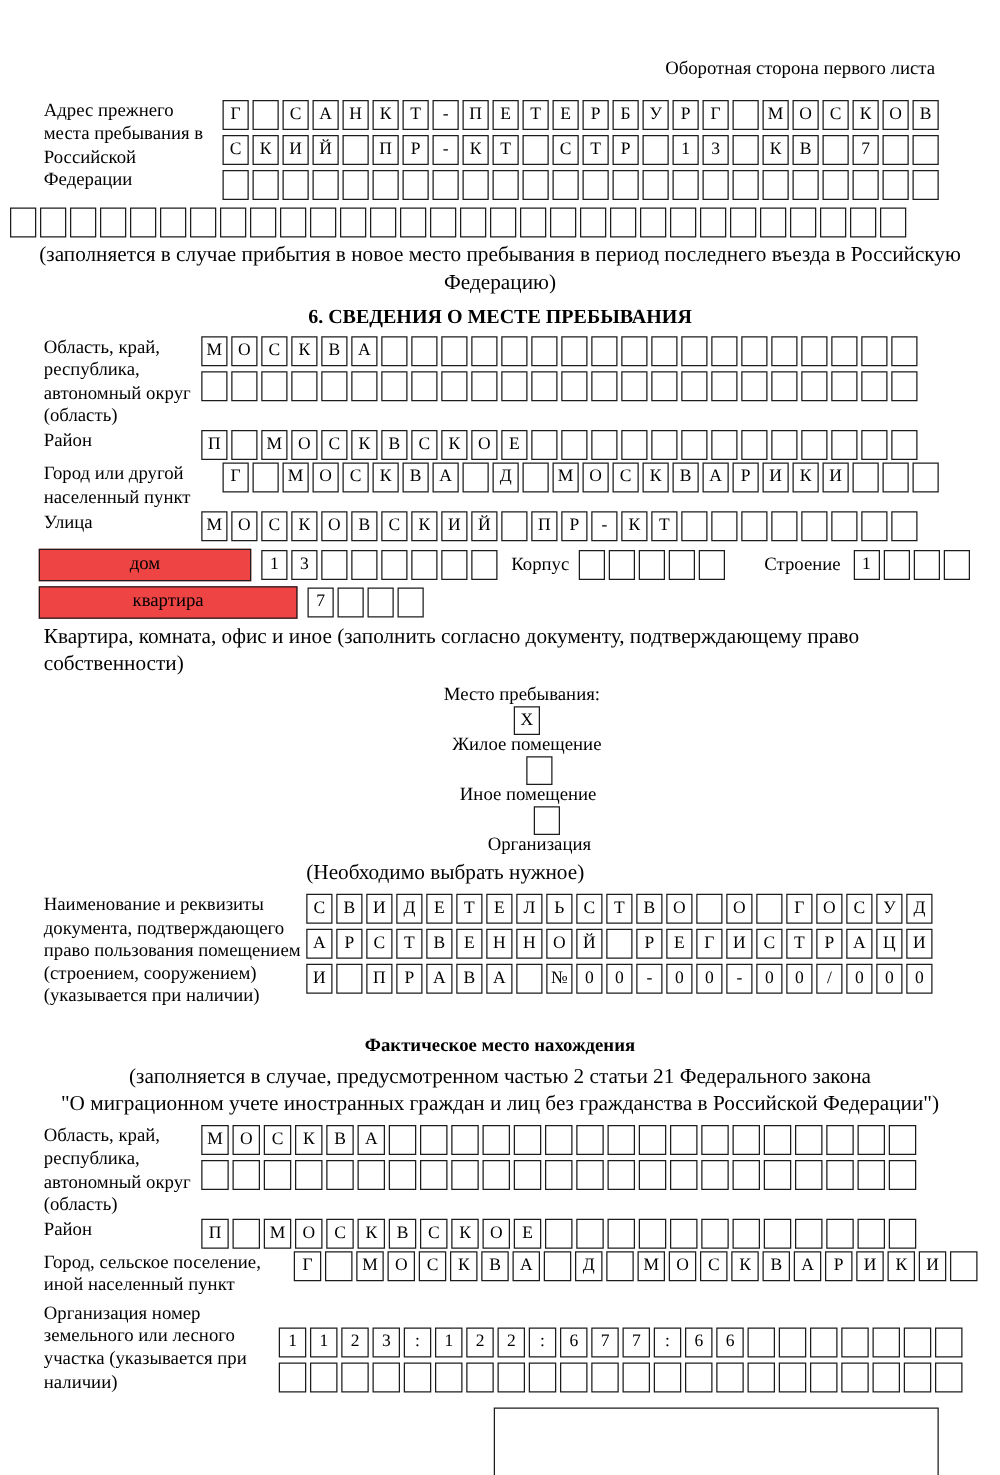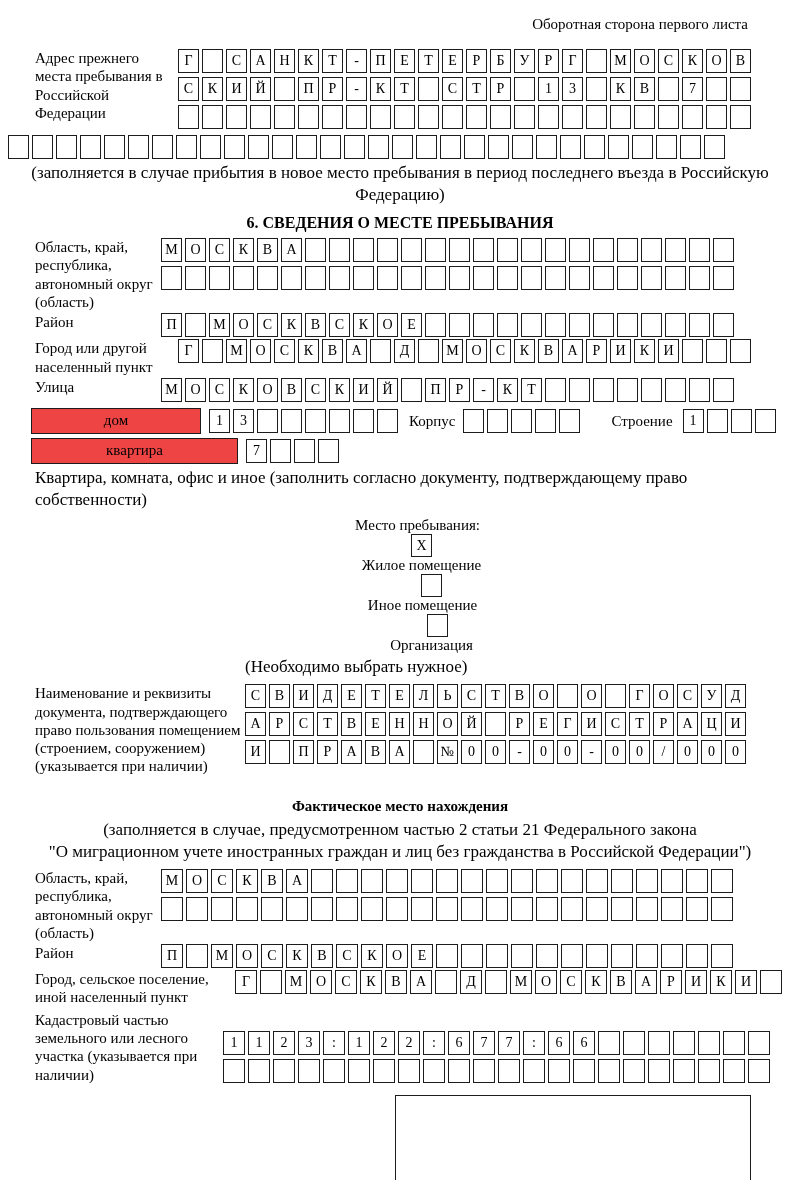--- a/index.html
+++ b/index.html
@@ -2,21 +2,21 @@
 <html><head>
 <meta charset="utf-8">
 <style>
   html,body{margin:0;padding:0;background:#fff;}
   .page{
     width:800px;height:1180px;box-sizing:border-box;
     background:#fff;color:#000;
     font-family:"Liberation Serif","DejaVu Serif",serif;
     padding-top:16px;overflow:hidden;position:relative;
   }
-  .note-right{text-align:right;margin-right:52px;font-size:15px;}
+  .note-right{text-align:right;margin-right:52px;font-size:15px;margin-top:31px;}
   .frow{display:flex;align-items:flex-start;margin-left:35px;}
   .lbl{font-size:15px;line-height:1.22;flex-shrink:0;}
   .w143{width:143px;}
   .w126{width:126px;}
   .w205{width:210px;}
   .w196{width:200px;}
   .w185{width:188px;}
   .rows .cells{margin-bottom:4px;}
   .cells{display:flex;}
   .cell{
@@ -564,21 +564,21 @@
         <span class="cell">А</span>
         <span class="cell">Р</span>
         <span class="cell">И</span>
         <span class="cell">К</span>
         <span class="cell">И</span>
         <span class="cell"></span>
       </div>
   </div>
 
   <div class="frow mt4">
-    <div class="lbl w185">Кадастровый частью земельного или лесного участка (указывается при наличии)</div>
+    <div class="lbl w185">Организация номер земельного или лесного участка (указывается при наличии)</div>
     <div class="rows cw padt20">
       <div class="cells">
           <span class="cell">1</span>
           <span class="cell">1</span>
           <span class="cell">2</span>
           <span class="cell">3</span>
           <span class="cell">:</span>
           <span class="cell">1</span>
           <span class="cell">2</span>
           <span class="cell">2</span>

